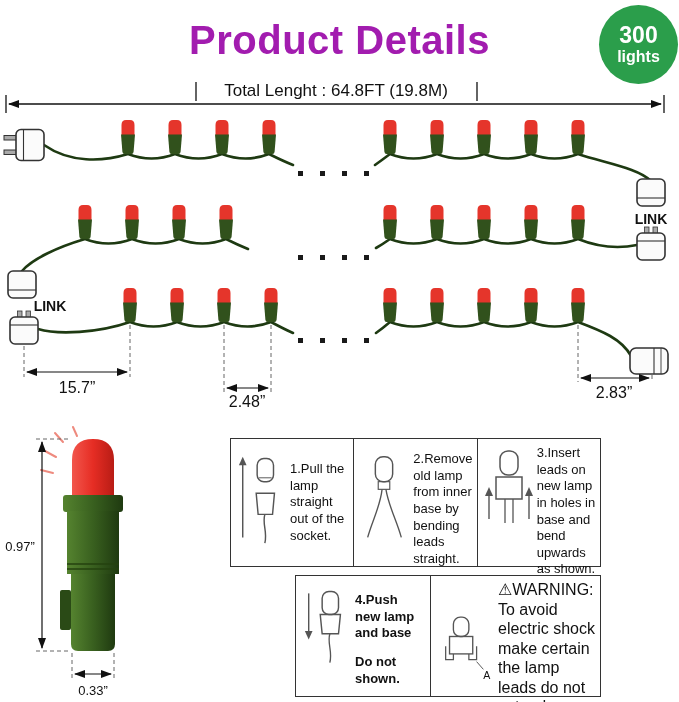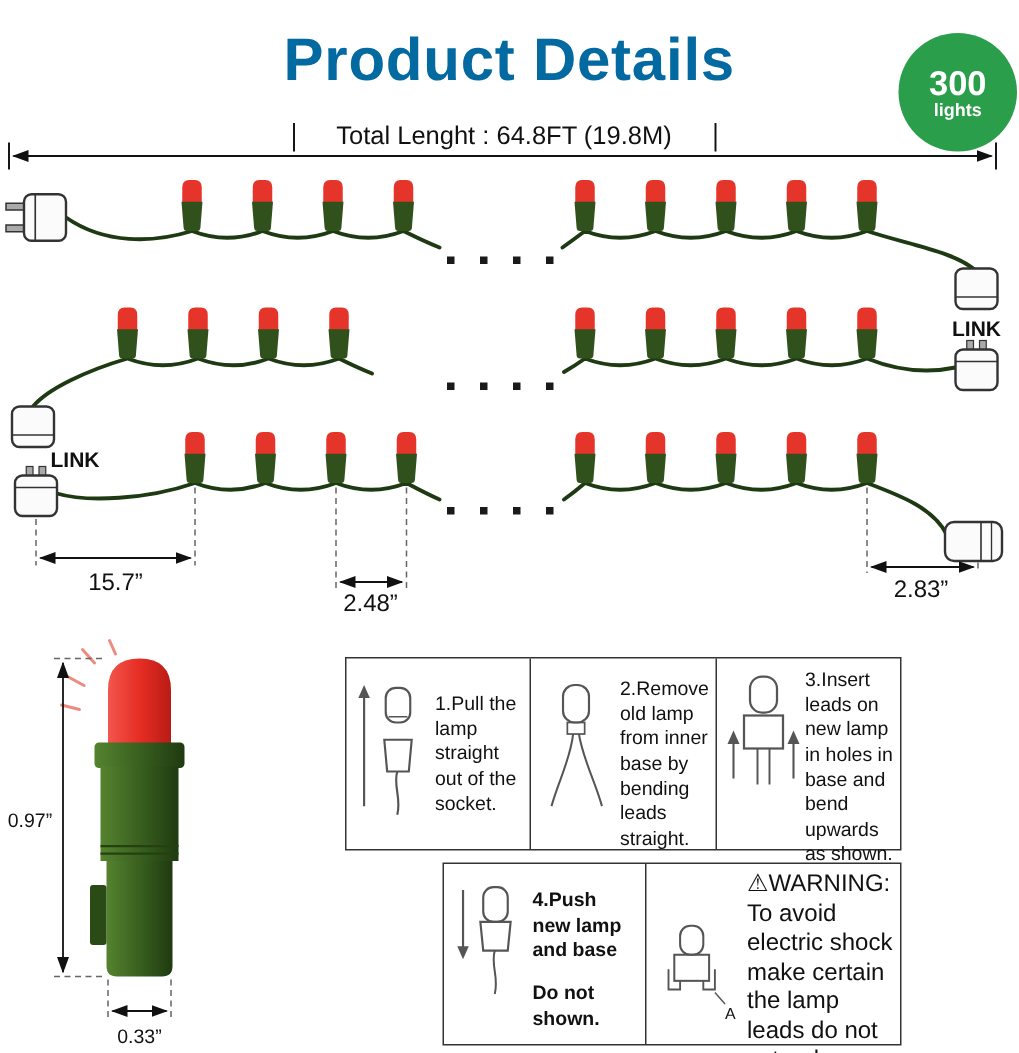--- a/index.html
+++ b/index.html
@@ -1,27 +1,27 @@
 <!DOCTYPE html>
 <html><head>
 <meta charset="utf-8">
 <style>
   * { box-sizing: border-box; margin: 0; padding: 0; }
   html,body { background:#fff; }
   body { font-family: "Liberation Sans", "DejaVu Sans", sans-serif; }
   .page { position:relative; width:679px; height:702px; background:#fff; overflow:hidden; }
 
   .title { position:absolute; top:18px; left:0; width:100%; text-align:center;
-           font-size:40px; font-weight:bold; color:#0369a1; letter-spacing:0.5px; }
-
-  .badge { position:absolute; top:22px; right:1px; width:79px; height:79px; border-radius:50%;
+           font-size:40px; font-weight:bold; color:#a21caf; letter-spacing:0.5px; }
+
+  .badge { position:absolute; top:5px; right:1px; width:79px; height:79px; border-radius:50%;
            background:#2B9E4B; color:#fff; display:flex; flex-direction:column; align-items:center;
            justify-content:center; font-weight:bold; line-height:1.08; }
   .badge .b1 { font-size:23px; }
-  .badge .b2 { font-size:12px; }
+  .badge .b2 { font-size:16px; }
 
   svg text { font-family:"Liberation Sans","DejaVu Sans",sans-serif; }
 
   .lights-svg { position:absolute; top:75px; left:0; }
   .bulb-svg   { position:absolute; top:425px; left:0; }
 
   .ibox { position:absolute; border:1px solid #333; background:#fff; display:flex; }
   .box1 { left:230px; top:438px; width:371px; height:129px; }
   .box2 { left:295px; top:575px; width:306px; height:122px; }
   .icol { display:flex; padding:2px 4px 2px 5px; gap:2px; min-width:0; }

